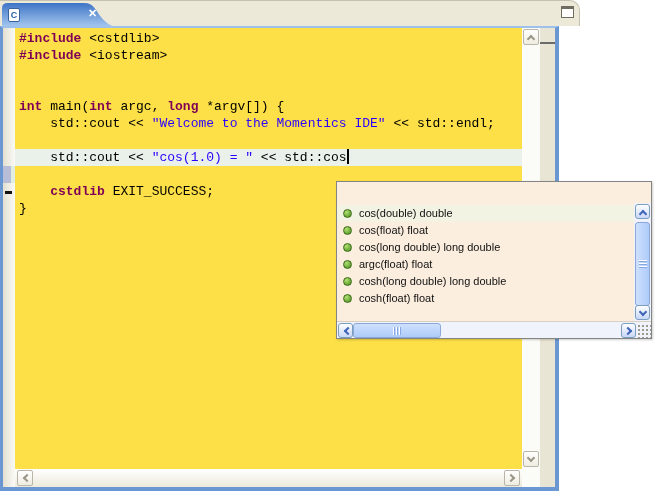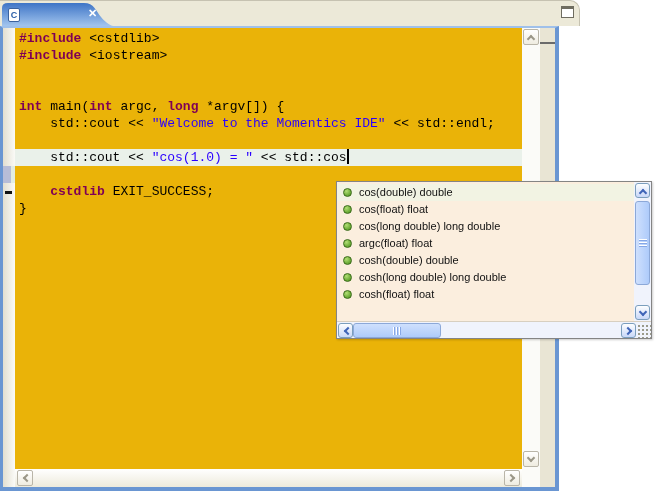--- a/index.html
+++ b/index.html
@@ -29,21 +29,21 @@
   
   .frame{position:absolute;left:0;top:26px;width:559px;height:465px;
     border-left:3px solid var(--frame-border);border-right:4px solid var(--frame-border);
     border-bottom:4px solid var(--frame-border);border-top:2px solid var(--frame-topline);
     background:#fff;display:flex;}
   .ruler{position:relative;width:12px;background:linear-gradient(to right,#E3DFD0,#FAFAF7);}
   .ruler-cur{position:absolute;left:0;top:138px;width:12px;height:17px;background:#E2EDE2;}
   .ruler-cur::before{content:"";position:absolute;left:0;top:0;width:8px;height:17px;background:#B7BDD7;}
   .fold-dash{position:absolute;left:2px;top:163px;width:7px;height:3px;background:#111;}
   .mid{flex:1;display:flex;flex-direction:column;min-width:0;}
-  .code{flex:1;position:relative;background:#eab308;padding-top:2px;overflow:hidden;
+  .code{flex:1;position:relative;background:#fde047;padding-top:2px;overflow:hidden;
     font-family:"Liberation Mono","DejaVu Sans Mono",monospace;font-size:13px;line-height:17px;color:var(--codetext);}
   .cl{white-space:pre;min-height:17px;padding-left:4px;}
   .cl.cur{background:#EAF1EA;}
   .cl .keyword{color:var(--keyword);font-weight:bold;}
   .cl .string{color:var(--string);}
   .caret{display:inline-block;width:2px;height:15px;background:#000;vertical-align:middle;margin-bottom:2px;}
 
   
   .hscroll{position:relative;height:18px;background:linear-gradient(to bottom,#FFFFFF,#EDEADB);}
   .vscroll{position:relative;width:18px;background:#FBFBF8;}
@@ -57,21 +57,21 @@
   .chev{position:absolute;left:4px;top:4px;width:6px;height:6px;
     border-bottom:2px solid #4065B8;border-right:2px solid #4065B8;}
   .chev.up{transform:rotate(-135deg);top:6px;}
   .chev.down{transform:rotate(45deg);top:3px;}
   .chev.left{transform:rotate(135deg);left:6px;}
   .chev.right{transform:rotate(-45deg);left:3px;}
 
   
   .popup{position:absolute;left:336px;top:181px;width:316px;height:158px;background:var(--popup-bg);
     border:1px solid #848484;display:flex;flex-direction:column;box-shadow:1px 1px 2px rgba(0,0,0,.2);}
-  .popup-body{flex:1;display:flex;min-height:0;}
+  .popup-body{flex:1;display:flex;min-height:0;margin-top:21px;}
   .popup-list{flex:1;padding-top:2px;overflow:hidden;}
   .pitem{position:relative;height:17px;line-height:17px;padding-left:22px;font-size:11px;color:#111;
     white-space:nowrap;cursor:default;}
   .pitem.sel{background:var(--popup-sel);}
   .gdot{position:absolute;left:6px;top:4px;width:9px;height:9px;border-radius:50%;
     background:radial-gradient(circle at 35% 30%,#B3DF76,#6FAE3A 60%,#4E8C1F);border:1px solid #3A6B1A;}
 
   
   .popup-vscroll{position:relative;width:17px;background:#F0F3FC;}
   .xpbtn{position:absolute;width:15px;height:15px;left:1px;background:linear-gradient(to bottom,#FDFEFF,#C9D8F8);
@@ -158,21 +158,20 @@
     </div>
   </div>
 
   <div class="popup">
     <div class="popup-body">
       <div class="popup-list" id="popup-list">
           <div class="pitem sel"><span class="gdot"></span><span>cos(double) double</span></div>
           <div class="pitem"><span class="gdot"></span><span>cos(float) float</span></div>
           <div class="pitem"><span class="gdot"></span><span>cos(long double) long double</span></div>
           <div class="pitem"><span class="gdot"></span><span>argc(float) float</span></div>
-          <div class="pitem"><span class="gdot"></span><span>cosh(double) double</span></div>
           <div class="pitem"><span class="gdot"></span><span>cosh(long double) long double</span></div>
           <div class="pitem"><span class="gdot"></span><span>cosh(float) float</span></div>
         </div>
       <div class="popup-vscroll">
         <span class="xpbtn t">
             <span class="chev up"></span>
           </span>
         <span class="vthumb"></span>
         <span class="xpbtn b">
             <span class="chev down"></span>

